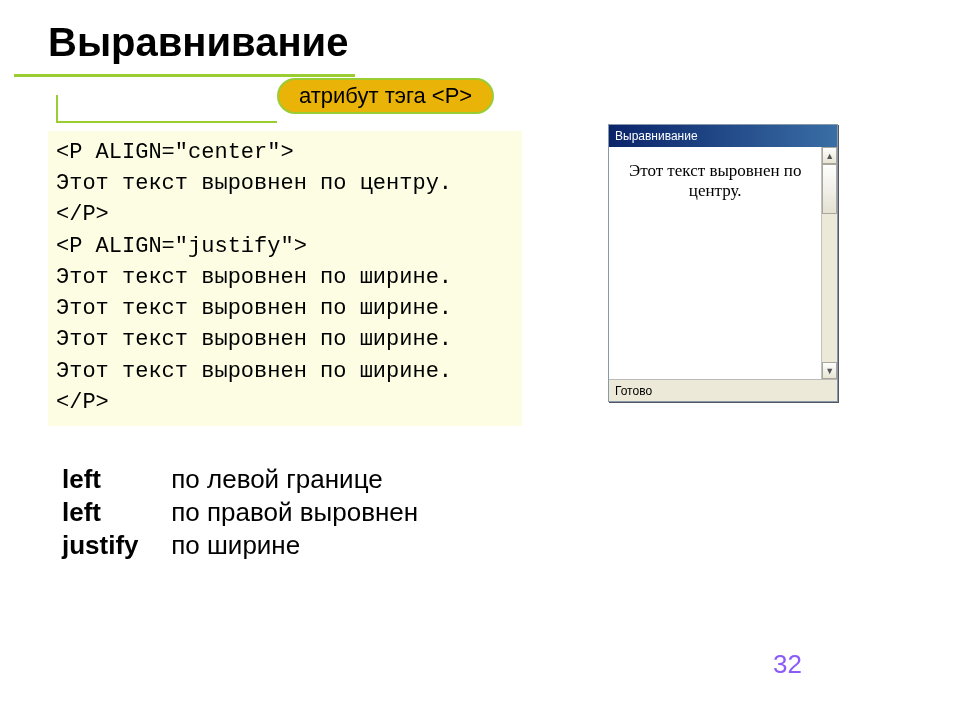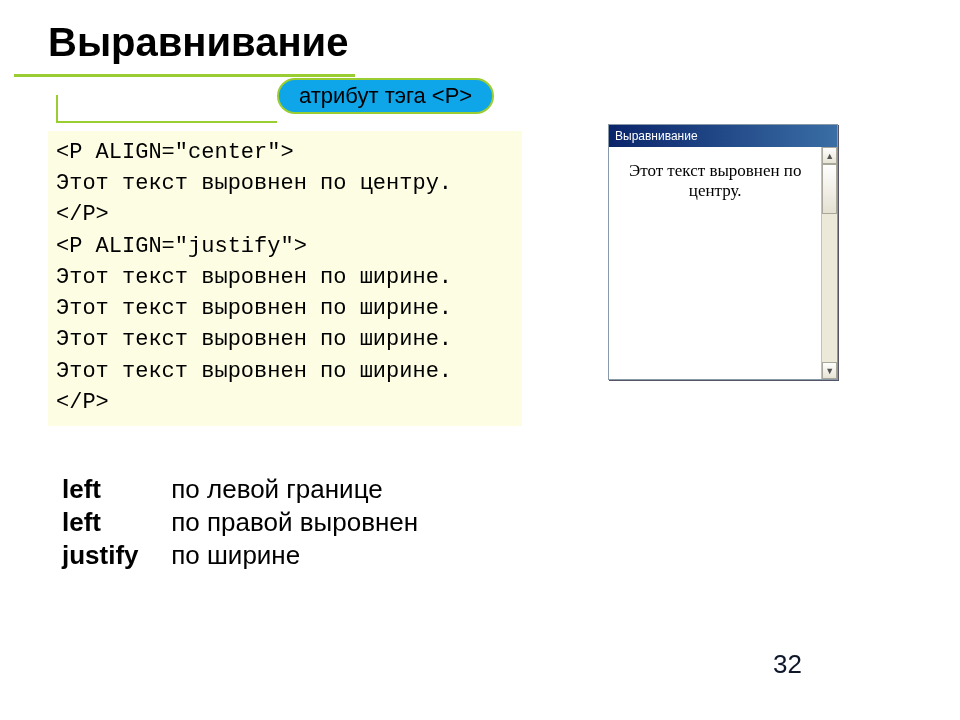--- a/index.html
+++ b/index.html
@@ -33,21 +33,21 @@
   .callout-box {
     position: absolute;
     left: 277px;
     top: 78px;
     height: 36px;
     padding: 0 20px;
     display: flex;
     align-items: center;
     border: 2px solid #9acd32;
     border-radius: 18px;
-    background: #0ea5e9;
+    background: #eab308;
     font-size: 22px;
     color: #000;
   }
   .callout-leader {
     position: absolute;
     left: 56px;
     top: 95px;
     width: 221px;
     height: 28px;
     border-left: 2px solid #9acd32;
@@ -64,42 +64,42 @@
     font-size: 22px;
     line-height: 1.42;
     color: #000;
     padding: 6px 8px 8px 8px;
     white-space: pre;
   }
 
   .definitions {
     position: absolute;
     left: 62px;
-    top: 474px;
+    top: 464px;
     font-size: 26px;
     color: #000;
   }
   .definitions .row {
     margin-bottom: 2px;
   }
   .definitions .term {
     font-weight: bold;
     display: inline-block;
     width: 102px;
   }
   .definitions .desc {
     display: inline;
   }
 
   .page-number {
     position: absolute;
     right: 158px;
     bottom: 40px;
     font-size: 26px;
-    color: #0f172a;
+    color: #8b5cf6;
   }
 
   
   .browser {
     position: absolute;
     left: 608px;
     top: 124px;
     width: 230px;
     border: 1px solid #89a;
     box-shadow: 1px 1px 0 #556;
@@ -215,15 +215,18 @@
     <div class="browser-content">
       <p class="p-center">Этот текст выровнен по центру.</p>
     </div>
     <div class="browser-scroll">
       <div class="sb-btn">▲</div>
       <div class="sb-thumb"></div>
       <div class="sb-track"></div>
       <div class="sb-btn">▼</div>
     </div>
   </div>
+  <div class="browser-status">
+    <span>Готово</span>
+  </div>
 </div>
 
 <div class="page-number">32</div>
 
 </body></html>

